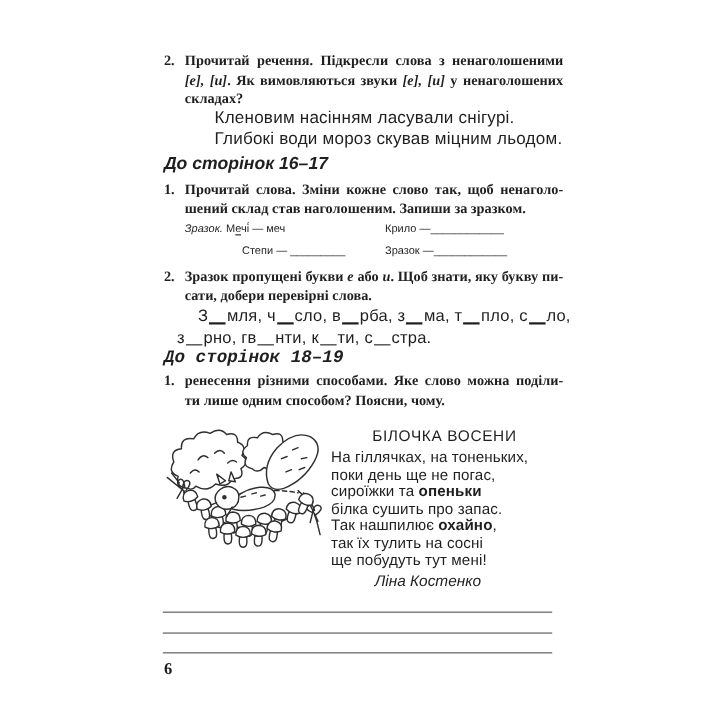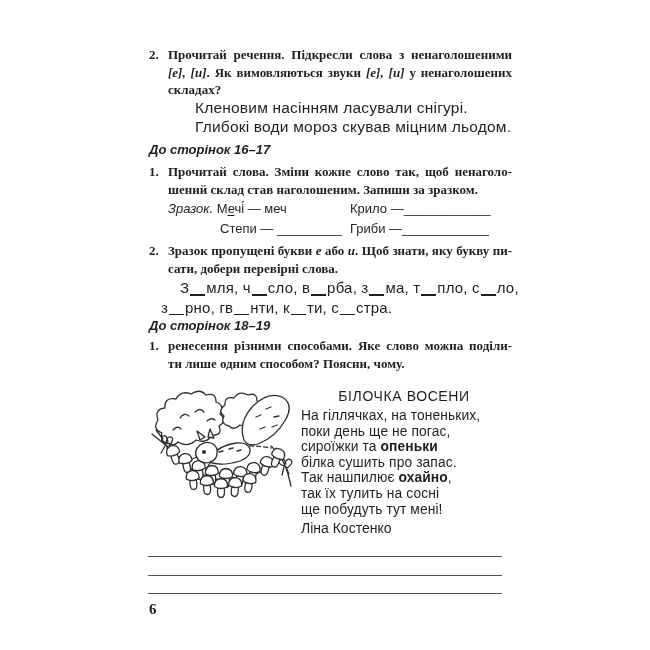--- a/index.html
+++ b/index.html
@@ -13,39 +13,39 @@
   
   .ex{display:flex;width:363px;}
   .num{flex:0 0 19px;font-family:"Liberation Serif",serif;font-weight:700;font-size:13px;line-height:17.5px;}
   .exbody{flex:1;width:343px;}
   .jl{font-family:"Liberation Serif",serif;font-weight:700;font-size:13px;line-height:17.5px;
       text-align:justify;text-align-last:justify;}
   .jl-last{font-family:"Liberation Serif",serif;font-weight:700;font-size:13px;line-height:17.5px;}
   .it{font-style:italic;}
   
   .sans{font-size:15.5px;line-height:18.5px;letter-spacing:.2px;}
-  .sample{font-size:13px;line-height:18.5px;position:relative;}
+  .sample{font-size:10px;line-height:18.5px;position:relative;}
   .srow{position:relative;height:20px;white-space:nowrap;}
   .col2{position:absolute;left:182px;top:0;}
   .indent52{padding-left:52px;}
   .ulet{text-decoration:underline;text-underline-offset:2px;}
   .lbl{font-style:italic;}
   
-  .shead{font-weight:700;font-style:italic;font-size:13px;line-height:17px;}
+  .shead{font-weight:700;font-style:italic;font-size:16px;line-height:17px;}
   
   .words{font-size:15px;line-height:19.5px;letter-spacing:.2px;margin-left:12px;}
   .gap{display:inline-block;width:15px;height:1.5px;background:var(--text,#1f1f1f);
        vertical-align:-2.5px;margin:0 1px;}
   
   .poemrow{display:flex;width:366px;}
   .poemcol{width:214px;}
   .ptitle{font-size:14px;line-height:16px;letter-spacing:.6px;text-align:center;padding-right:8px;margin-bottom:4px;}
   .pln{font-size:13.8px;line-height:15.6px;letter-spacing:.1px;}
   .pb{font-weight:700;}
-  .pauthor{font-size:14px;text-align:left;padding-right:38px;margin-top:3px;}
+  .pauthor{font-size:14px;font-style:italic;text-align:center;padding-right:38px;margin-top:3px;}
   
   .wline{position:absolute;left:0;width:354px;height:0;border-top:1.5px solid var(--rule,#525252);}
   .pnum{font-family:"Liberation Serif",serif;font-weight:700;font-size:15px;line-height:18px;}
   svg{display:block;}
 </style>
 </head>
 <body>
 
 <div class="page">
 
@@ -74,38 +74,38 @@
   </div>
 
   <div class="abs sample" style="left:168px;top:200px;width:343px;">
     <div class="srow">
       <span class="lbl">Зразок.</span>
       <span>М</span><span class="ulet">е</span><span>чі́ — меч</span>
       <span class="col2">Крило —____________</span>
     </div>
     <div class="srow">
       <span class="indent52">Степи — _________</span>
-      <span class="col2">Гриби —____________</span>
+      <span class="col2">Зразок —____________</span>
     </div>
   </div>
 
   <div class="abs ex" style="left:149px;top:242px;">
     <div class="num">2.</div>
     <div class="exbody">
       <div class="jl"><span>Зразок пропущені букви </span><span class="it">е</span><span> або </span><span class="it">и</span><span>. Щоб знати, яку букву пи-</span></div>
       <div class="jl-last">сати, добери перевірні слова.</div>
     </div>
   </div>
 
   <div class="abs words" style="left:149px;top:278px;width:366px;">
     <div style="padding-left:19px;">З<span class="gap"></span>мля, ч<span class="gap"></span>сло, в<span class="gap"></span>рба, з<span class="gap"></span>ма, т<span class="gap"></span>пло, с<span class="gap"></span>ло,</div>
     <div>з<span class="gap"></span>рно, гв<span class="gap"></span>нти, к<span class="gap"></span>ти, с<span class="gap"></span>стра.</div>
   </div>
 
-  <div class="abs shead" style="left:149px;top:317px;">До сторінок 18–19</div>
+  <div class="abs shead" style="left:149px;top:317px;font-family:Liberation Mono, monospace;">До сторінок 18–19</div>
 
   <div class="abs ex" style="left:149px;top:337px;">
     <div class="num">1.</div>
     <div class="exbody">
       <div class="jl">ренесення різними способами. Яке слово можна поділи-</div>
       <div class="jl-last">ти лише одним способом? Поясни, чому.</div>
     </div>
   </div>
 
   <div class="abs poemrow" style="left:149px;top:388px;">

